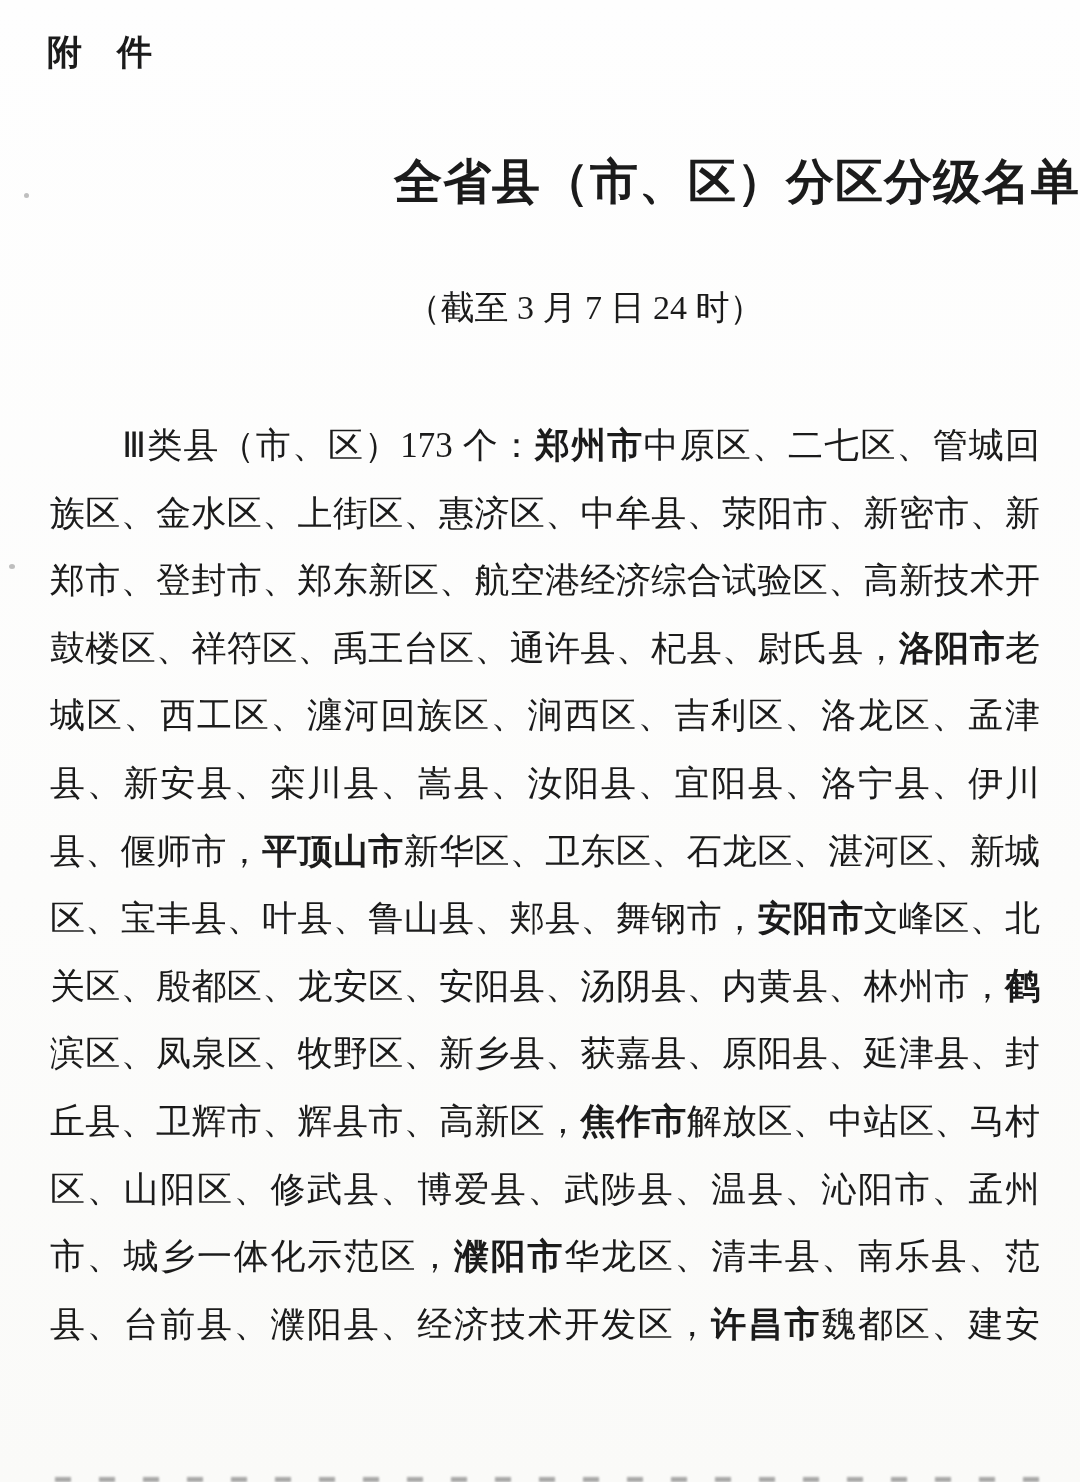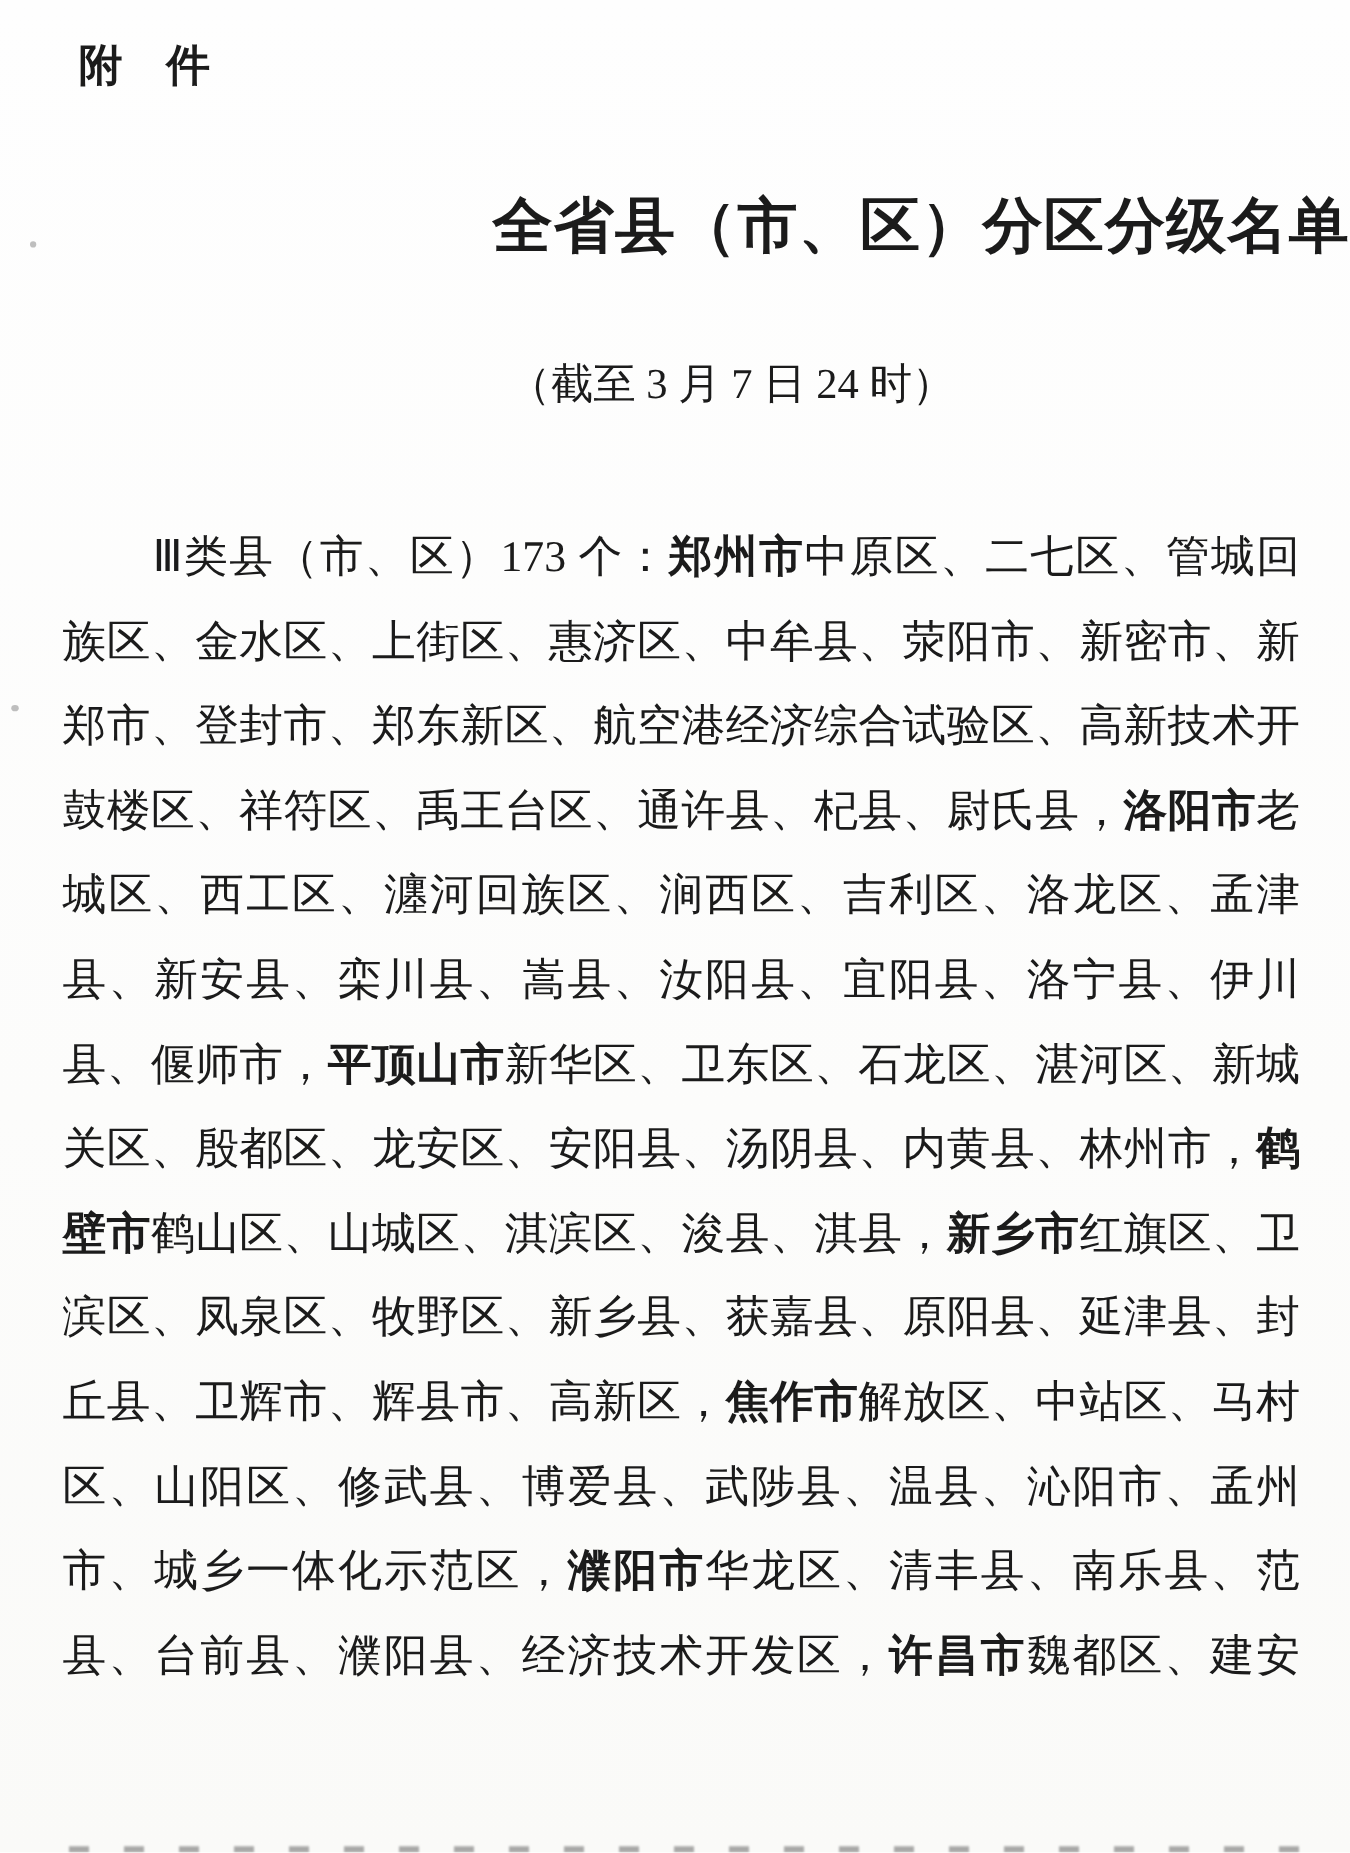--- a/index.html
+++ b/index.html
@@ -21,21 +21,20 @@
     background: linear-gradient(180deg, #fefefe 0%, #fcfcfb 60%, #fafaf8 100%);
   }
   .attachment-label {
     position: absolute;
     left: 47px;
     top: 30px;
     font-size: 35px;
     font-weight: 700;
     line-height: 46px;
     white-space: pre;
-    margin-left: 16px;
   }
   .doc-title {
     position: absolute;
     top: 152px;
     left: 0;
     width: 100%;
     text-align: right;
     font-size: 48px;
     font-weight: 700;
     letter-spacing: 1px;
@@ -106,22 +105,22 @@
   <div class="doc-subtitle">（截至 3 月 7 日 24 时）</div>
 
   <div class="body-paragraph">
       <div class="text-line indent"><span>Ⅲ类县（市、区）173 个：</span><span class="seg-bold">郑州市</span><span>中原区、二七区、管城回</span></div>
       <div class="text-line"><span>族区、金水区、上街区、惠济区、中牟县、荥阳市、新密市、新</span></div>
       <div class="text-line"><span>郑市、登封市、郑东新区、航空港经济综合试验区、高新技术开</span></div>
       <div class="text-line"><span>鼓楼区、祥符区、禹王台区、通许县、杞县、尉氏县，</span><span class="seg-bold">洛阳市</span><span>老</span></div>
       <div class="text-line"><span>城区、西工区、瀍河回族区、涧西区、吉利区、洛龙区、孟津</span></div>
       <div class="text-line"><span>县、新安县、栾川县、嵩县、汝阳县、宜阳县、洛宁县、伊川</span></div>
       <div class="text-line"><span>县、偃师市，</span><span class="seg-bold">平顶山市</span><span>新华区、卫东区、石龙区、湛河区、新城</span></div>
+      <div class="text-line"><span>区、宝丰县、叶县、鲁山县、郏县、舞钢市，</span><span class="seg-bold">安阳市</span><span>文峰区、北</span></div>
       <div class="text-line"><span>关区、殷都区、龙安区、安阳县、汤阴县、内黄县、林州市，</span><span class="seg-bold">鹤</span></div>
-      <div class="text-line"><span class="seg-bold">壁市</span><span>鹤山区、山城区、淇滨区、浚县、淇县，</span><span class="seg-bold">新乡市</span><span>红旗区、卫</span></div>
       <div class="text-line"><span>滨区、凤泉区、牧野区、新乡县、获嘉县、原阳县、延津县、封</span></div>
       <div class="text-line"><span>丘县、卫辉市、辉县市、高新区，</span><span class="seg-bold">焦作市</span><span>解放区、中站区、马村</span></div>
       <div class="text-line"><span>区、山阳区、修武县、博爱县、武陟县、温县、沁阳市、孟州</span></div>
       <div class="text-line"><span>市、城乡一体化示范区，</span><span class="seg-bold">濮阳市</span><span>华龙区、清丰县、南乐县、范</span></div>
       <div class="text-line"><span>县、台前县、濮阳县、经济技术开发区，</span><span class="seg-bold">许昌市</span><span>魏都区、建安</span></div>
     </div>
 
   <span class="speck speck-a"></span>
   <span class="speck speck-b"></span>
 

